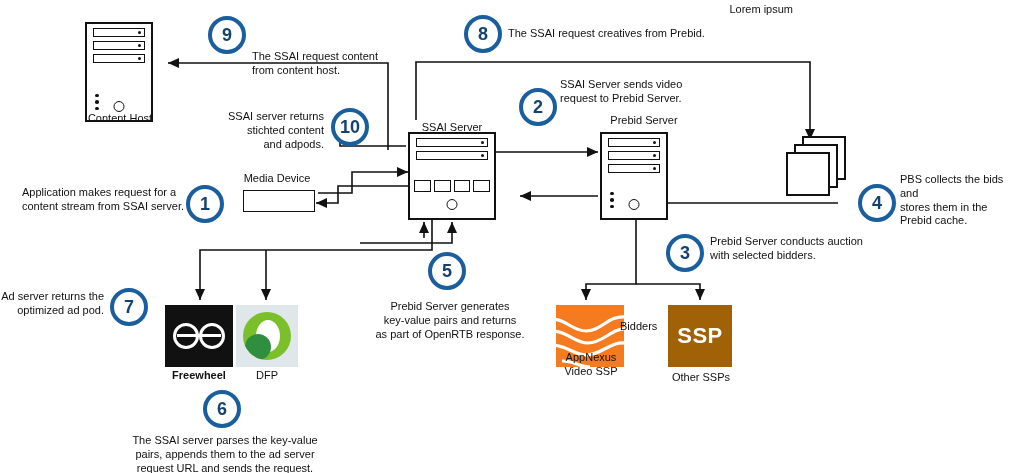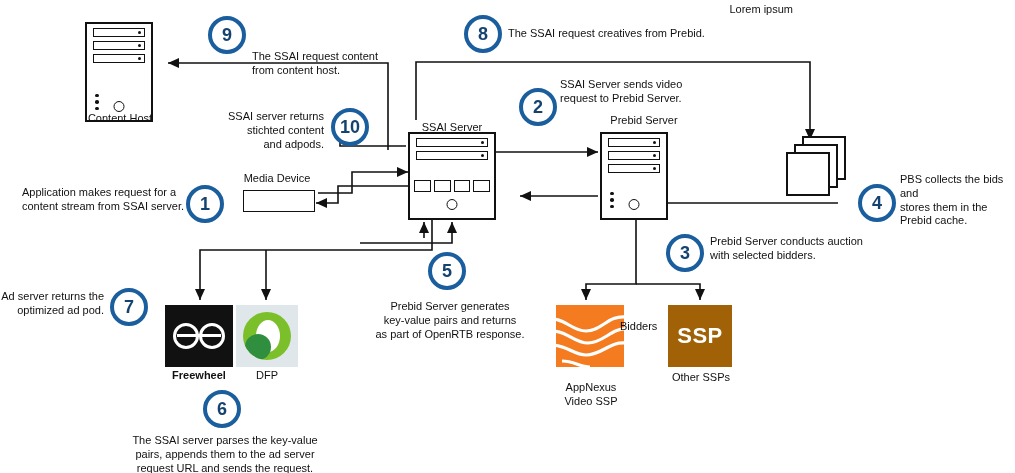--- a/index.html
+++ b/index.html
@@ -229,21 +229,21 @@
   <div class="logo appnexus" style="left:556px; top:305px; width:68px; height:62px;">
     <svg width="68" height="62" viewBox="0 0 68 62">
       <g fill="none" stroke="#ffffff" stroke-width="3.2">
         <path d="M-4,14 C10,14 16,26 30,26 C46,26 52,10 70,12"></path>
         <path d="M-4,26 C12,26 18,38 32,38 C48,38 56,22 72,24"></path>
         <path d="M-4,40 C10,40 18,50 30,50 C46,50 54,36 70,38"></path>
         <path d="M6,56 C18,56 24,62 34,62"></path>
       </g>
     </svg>
   </div>
-  <div class="cap center" style="left:546px; top:381px; width:90px;">
+  <div class="cap center" style="left:546px; top:351px; width:90px;">
     <div>AppNexus</div>
     <div>Video SSP</div>
   </div>
 
   <div class="logo ssp" style="left:668px; top:305px; width:64px; height:62px;">
     <span>SSP</span>
   </div>
   <div class="label" style="left:662px; top:371px; width:78px;">Other SSPs</div>
 
   <div class="cap left" style="left:620px; top:284px;margin-top:36px;">Bidders</div>

